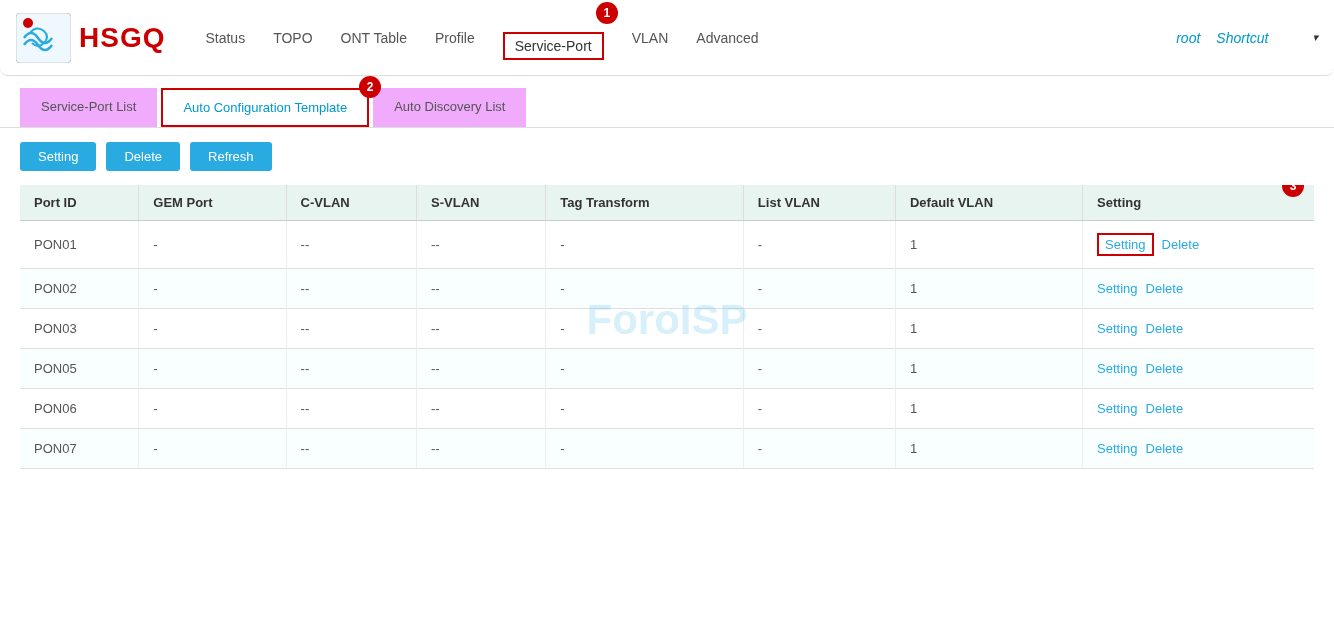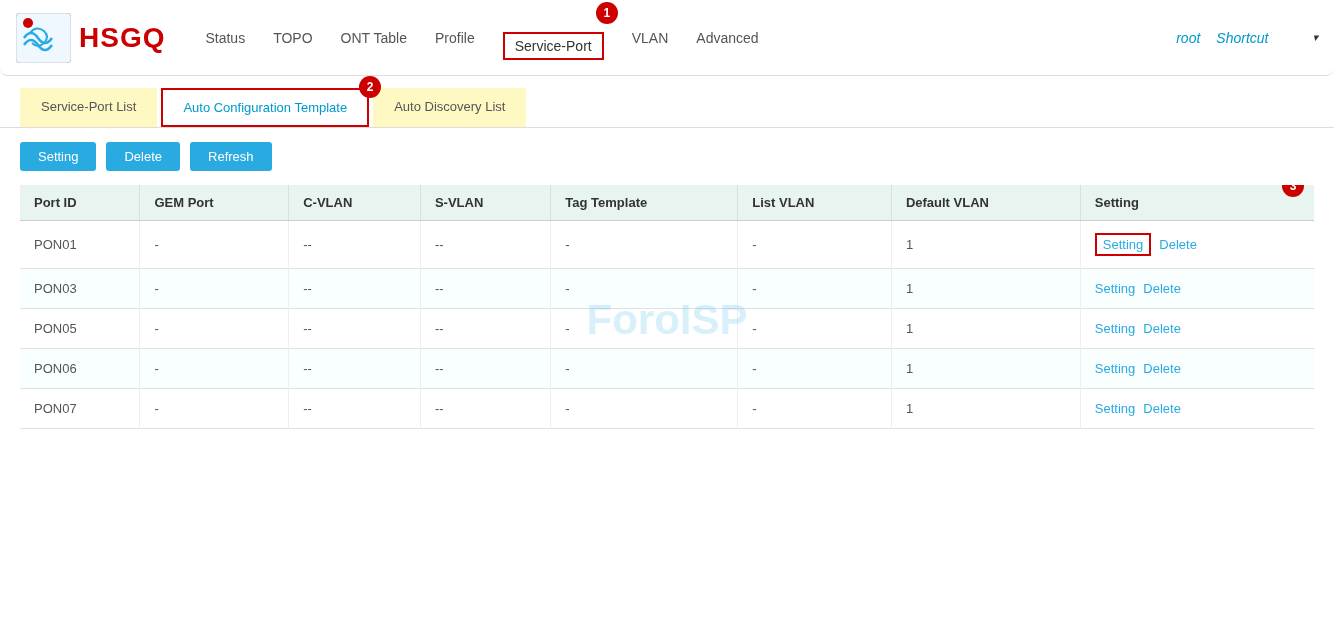--- a/index.html
+++ b/index.html
@@ -72,21 +72,21 @@
       border-bottom: 1px solid #ddd;
       background: #fff;
     }
     .tab {
       padding: 10px 20px;
       cursor: pointer;
       font-size: 13px;
       color: #555;
       border: 1px solid transparent;
       margin-right: 4px;
-      background: #fef9c3;
+      background: #f0abfc;
     }
     .tab.active {
       color: #0099cc;
       border: 2px solid #cc0000;
       background: #fff;
     }
 
     
     .badge {
       display: inline-flex;
@@ -247,41 +247,51 @@
 </div>
 
 <div class="table-container">
   <table>
     <thead>
       <tr>
         <th>Port ID</th>
         <th>GEM Port</th>
         <th>C-VLAN</th>
         <th>S-VLAN</th>
-        <th>Tag Template</th>
+        <th>Tag Transform</th>
         <th>List VLAN</th>
         <th>Default VLAN</th>
         <th style="position:relative;">
           <span>Setting</span>
           <span class="badge" style="top:-10px;right:10px;">3</span>
         </th>
       </tr>
     </thead>
     <tbody id="table-body">
     <tr>
           <td>PON01</td>
           <td>-</td>
           <td>--</td>
           <td>--</td>
           <td>-</td>
           <td>-</td>
           <td>1</td>
           <td><a class="action-link setting-highlight">Setting</a><a class="action-link">Delete</a></td>
         </tr>
         <tr>
+          <td>PON02</td>
+          <td>-</td>
+          <td>--</td>
+          <td>--</td>
+          <td>-</td>
+          <td>-</td>
+          <td>1</td>
+          <td><a class="action-link">Setting</a><a class="action-link">Delete</a></td>
+        </tr>
+        <tr>
           <td>PON03</td>
           <td>-</td>
           <td>--</td>
           <td>--</td>
           <td>-</td>
           <td>-</td>
           <td>1</td>
           <td><a class="action-link">Setting</a><a class="action-link">Delete</a></td>
         </tr>
         <tr>

